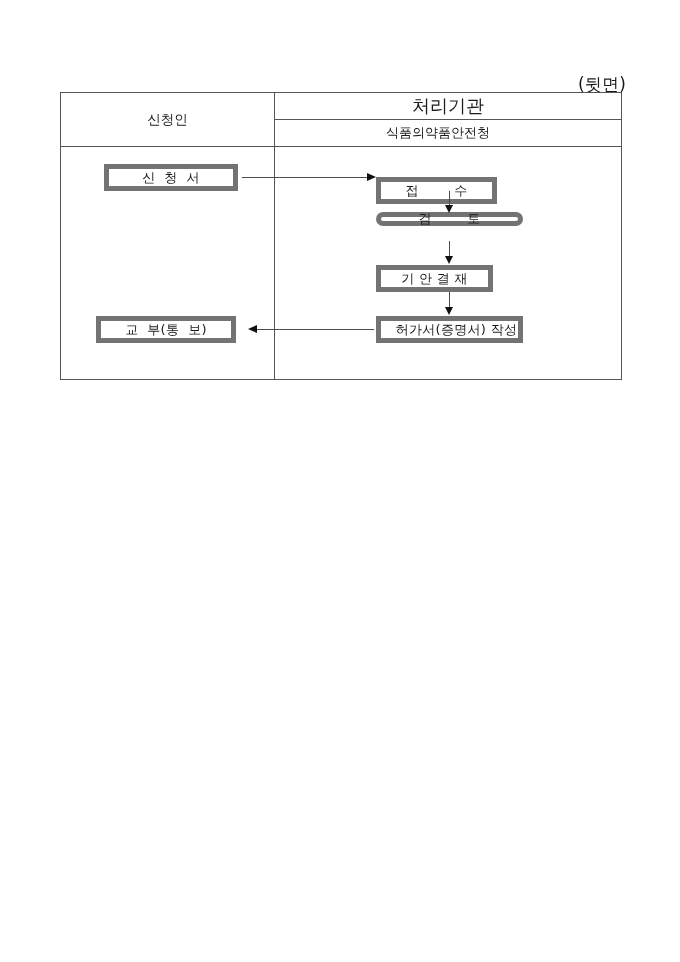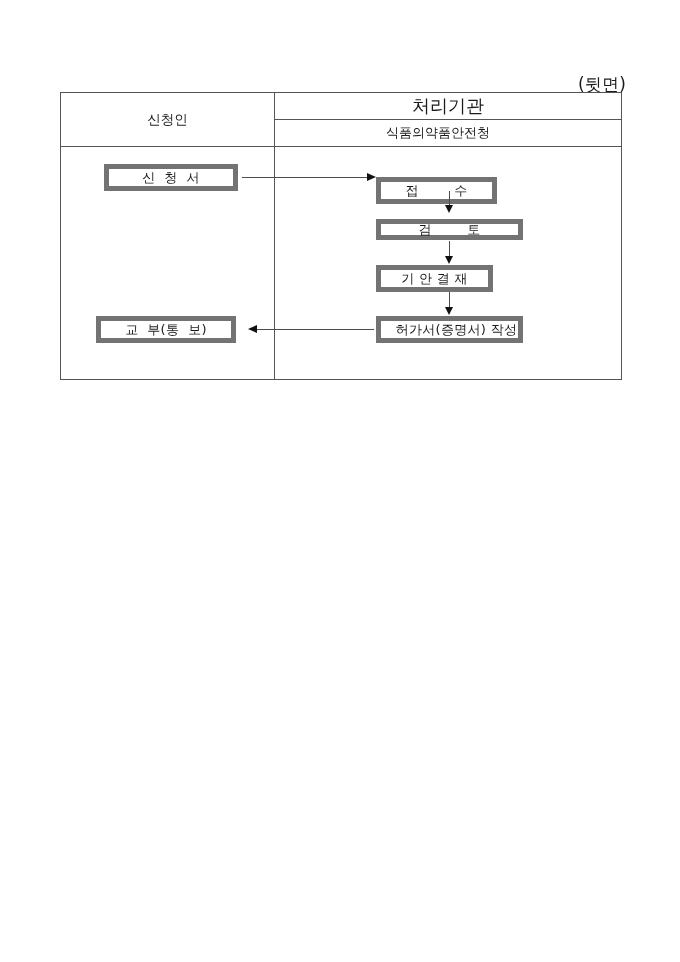--- a/index.html
+++ b/index.html
@@ -105,21 +105,21 @@
     align-items: center;
     justify-content: center;
     font-size: 13px;
     white-space: pre;
     letter-spacing: 0.3px;
   }
 
   
   .node-application   { left: 43px;  top: 71px;  width: 134px; height: 27px; }
   .node-receipt       { left: 315px; top: 71px;  width: 121px; height: 27px; margin-top: 13px; }
-  .node-review        { left: 315px; top: 126px; width: 147px; height: 21px; }
+  .node-review        { left: 315px; top: 119px; width: 147px; height: 14px; border-radius: 13px; }
   .node-draft-approve { left: 315px; top: 172px; width: 117px; height: 27px; }
   .node-issue-prepare { left: 315px; top: 223px; width: 147px; height: 27px; padding-left: 14px; }
   .node-delivery      { left: 35px;  top: 223px; width: 140px; height: 27px; }
   
   .arrow-h-right .stem {
     position: absolute;
     left: 181px; top: 84px;
     width: 127px; height: 1px;
     background: #4d4d4d;
   }

